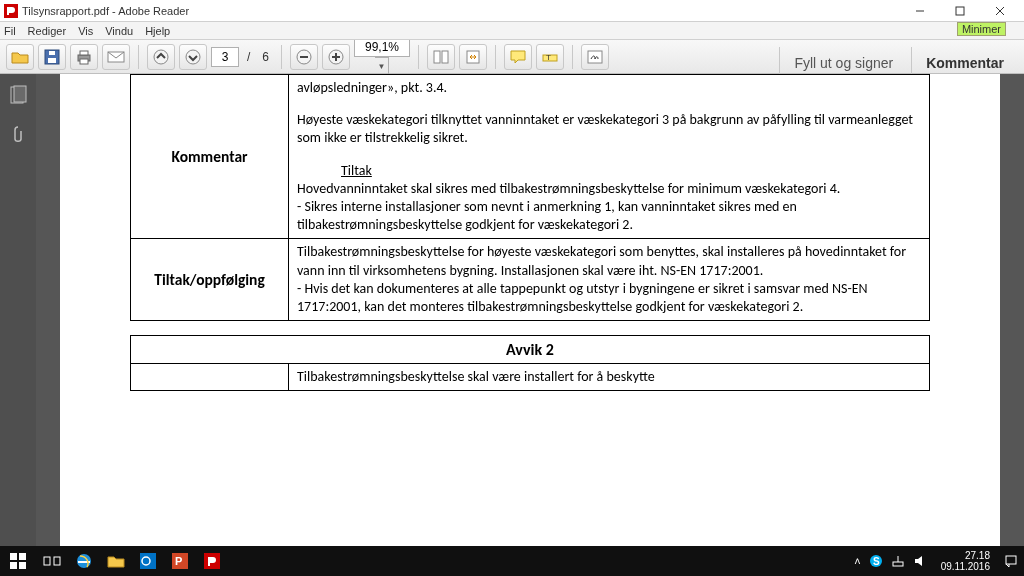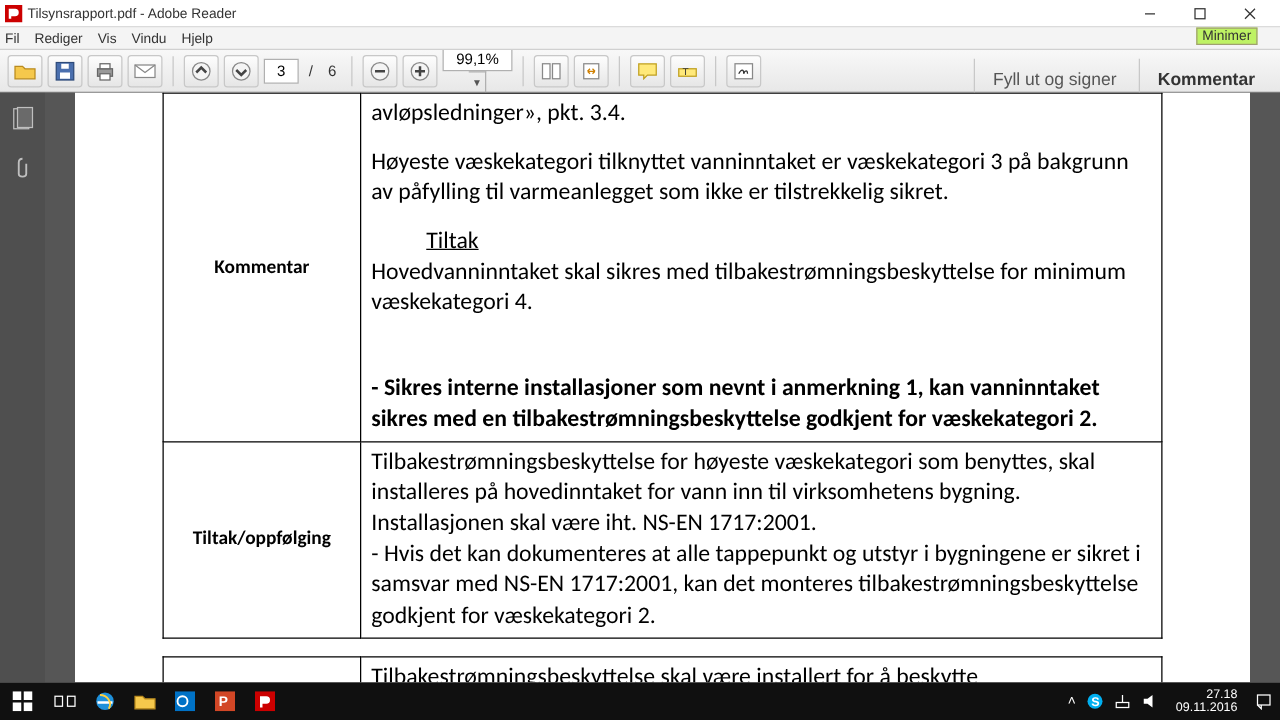--- a/index.html
+++ b/index.html
@@ -25,24 +25,24 @@
   .toolbar .spacer { flex:1; }
   .toolbar .panelbtn { padding:0 14px; height:32px; display:flex;align-items:center; font-size:14px; color:#555; border-left:1px solid #c8c8c8;margin-top:12px;}
   
   .workarea { display:flex; height: calc(576px - 22px - 18px - 34px - 30px); background:#565656; }
   .sidebar { width:36px; background:#4f4f4f; display:flex; flex-direction:column; align-items:center; padding-top:10px; gap:18px;}
   .sidebar .sidebtn { width:22px; height:22px; display:flex;align-items:center;justify-content:center; color:#bfbfbf; }
   .docwrap { flex:1; overflow:hidden; background:#565656; display:flex; justify-content:center; padding-top:0;}
   .page { background:#fff; width: 940px; height:100%; position:relative; padding: 0 18px; overflow:hidden;}
   
   table.doc { border-collapse: collapse; width: 800px; margin: 0 auto; font-family: Calibri, sans-serif; font-size: 16px; color:#000; }
-  table.doc td { border: 1px solid #000; padding: 4px 8px; vertical-align: top; font-size:19px; line-height:1.3; }
+  table.doc td { border: 1px solid #000; padding: 4px 8px; vertical-align: top; font-size:14px; line-height:1.3; }
   table.doc td.lbl { width: 158px; text-align:center; font-weight:bold; vertical-align:middle; font-size:15.5px; }
   .u { text-decoration: underline; margin-left: 44px; }
-  .b { font-weight: bold; margin-top: 44px; }
+  .b { font-weight: normal; }
   .gap { height: 14px; }
   th.hdr { border:1px solid #000; text-align:center; font-weight:bold; font-size:16px; padding:4px 0;}
   
   .taskbar { height:30px; background:#101010; display:flex; align-items:center; color:#fff; font-size:11px; position:relative;}
   .taskbar .start { width:36px; height:30px; display:flex;align-items:center;justify-content:center;}
   .taskbar .tbicon { width:32px; height:30px; display:flex;align-items:center;justify-content:center; }
   .taskbar .tray { margin-left:auto; display:flex; align-items:center; gap:8px; padding-right:6px;}
   .clock { text-align:right; line-height:1.1; font-size:10px; color:#fff; padding:0 6px;}
   svg { display:block; }
 </style>
@@ -214,20 +214,23 @@
         <tr>
           <td class="lbl">Tiltak/oppfølging</td>
           <td style="white-space:pre-line;">Tilbakestrømningsbeskyttelse for høyeste væskekategori som benyttes, skal installeres på hovedinntaket for vann inn til virksomhetens bygning. Installasjonen skal være iht. NS-EN 1717:2001.
 - Hvis det kan dokumenteres at alle tappepunkt og utstyr i bygningene er sikret i samsvar med NS-EN 1717:2001, kan det monteres tilbakestrømningsbeskyttelse godkjent for væskekategori 2.</td>
         </tr>
       </tbody>
         </table>
       <div class="gap"></div>
       <table class="doc">
         <tbody>
+            <tr>
+              <th class="hdr" colspan="2">Avvik 2</th>
+            </tr>
         <tr>
           <td class="lbl"></td>
           <td>Tilbakestrømningsbeskyttelse skal være installert for å beskytte</td>
         </tr>
       </tbody>
         </table>
     </div>
   </div>
 </div>
 

